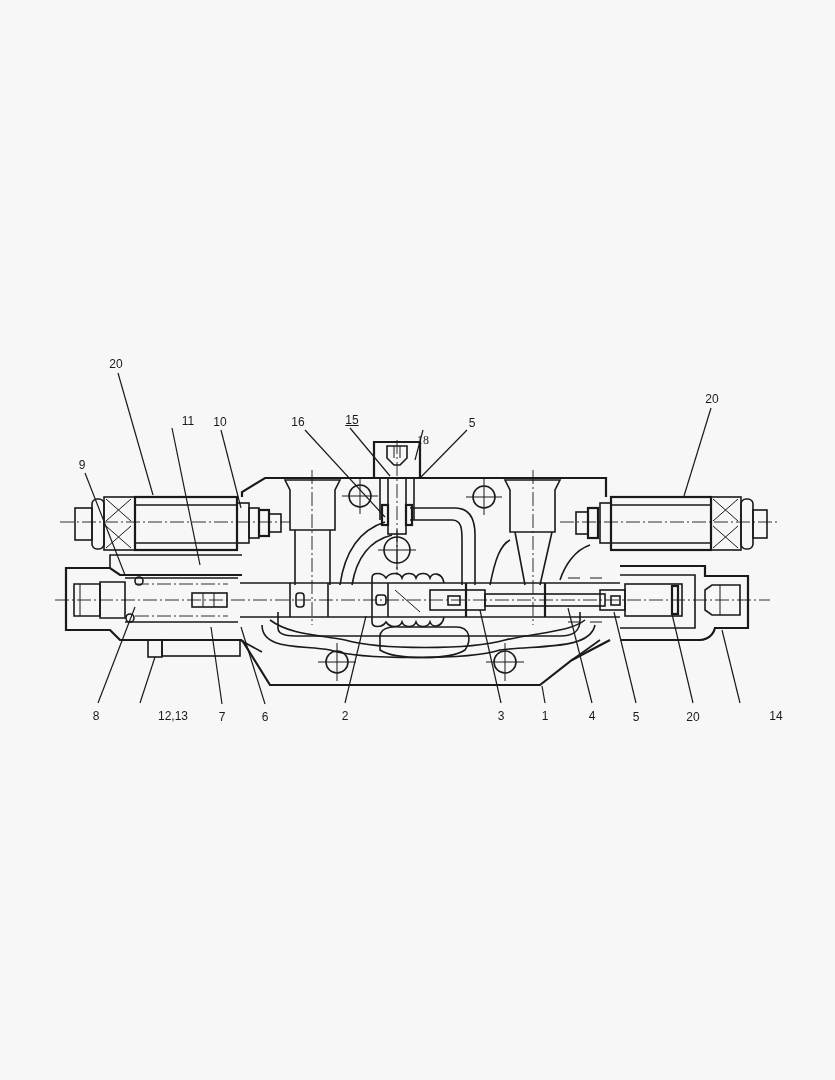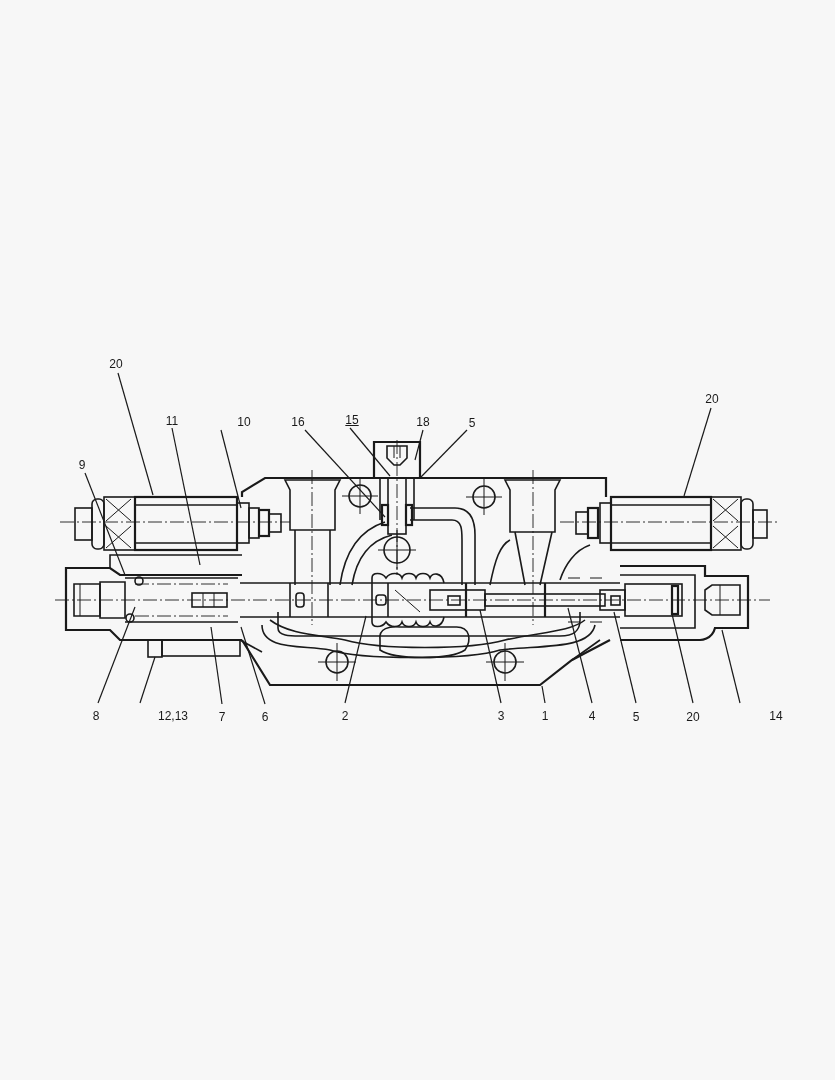--- a/index.html
+++ b/index.html
@@ -190,26 +190,26 @@
     <line class="lead" x1="501" y1="703" x2="480" y2="610"></line>
     <line class="lead" x1="545" y1="703" x2="542" y2="686"></line>
     <line class="lead" x1="592" y1="703" x2="568" y2="608"></line>
     <line class="lead" x1="636" y1="703" x2="614" y2="612"></line>
     <line class="lead" x1="693" y1="703" x2="672" y2="614"></line>
     <line class="lead" x1="740" y1="703" x2="722" y2="630"></line>
   </g>
 </svg>
 
 <div class="callout" style="left:116px;top:357px;">20</div>
-<div class="callout" style="left:172px;top:414px;">11</div>
-<div class="callout" style="left:220px;top:415px;margin-left:24px;">10</div>
+<div class="callout" style="left:188px;top:414px;">11</div>
+<div class="callout" style="left:220px;top:415px;">10</div>
 <div class="callout" style="left:82px;top:458px;">9</div>
 <div class="callout" style="left:298px;top:415px;">16</div>
 <div class="callout" style="left:352px;top:413px;text-decoration:underline;">15</div>
-<div class="callout" style="left:423px;top:415px;">18</div>
+<div class="callout" style="left:423px;top:433px;font-family:Liberation Serif, serif;">18</div>
 <div class="callout" style="left:472px;top:416px;">5</div>
 <div class="callout" style="left:712px;top:392px;">20</div>
 <div class="callout" style="left:96px;top:709px;">8</div>
 <div class="callout" style="left:145px;top:709px;margin-left:28px;">12,13</div>
 <div class="callout" style="left:222px;top:710px;">7</div>
 <div class="callout" style="left:265px;top:710px;">6</div>
 <div class="callout" style="left:345px;top:709px;">2</div>
 <div class="callout" style="left:501px;top:709px;">3</div>
 <div class="callout" style="left:545px;top:709px;">1</div>
 <div class="callout" style="left:592px;top:709px;">4</div>

